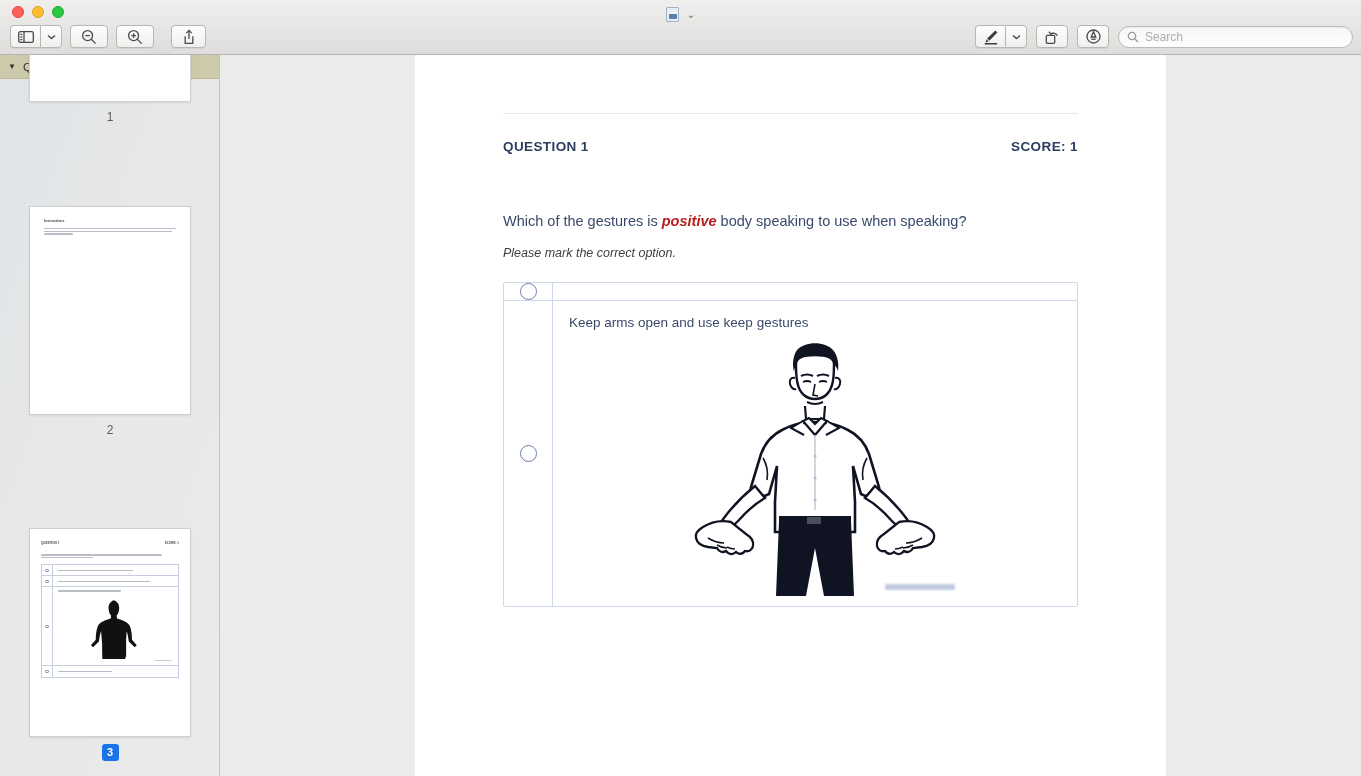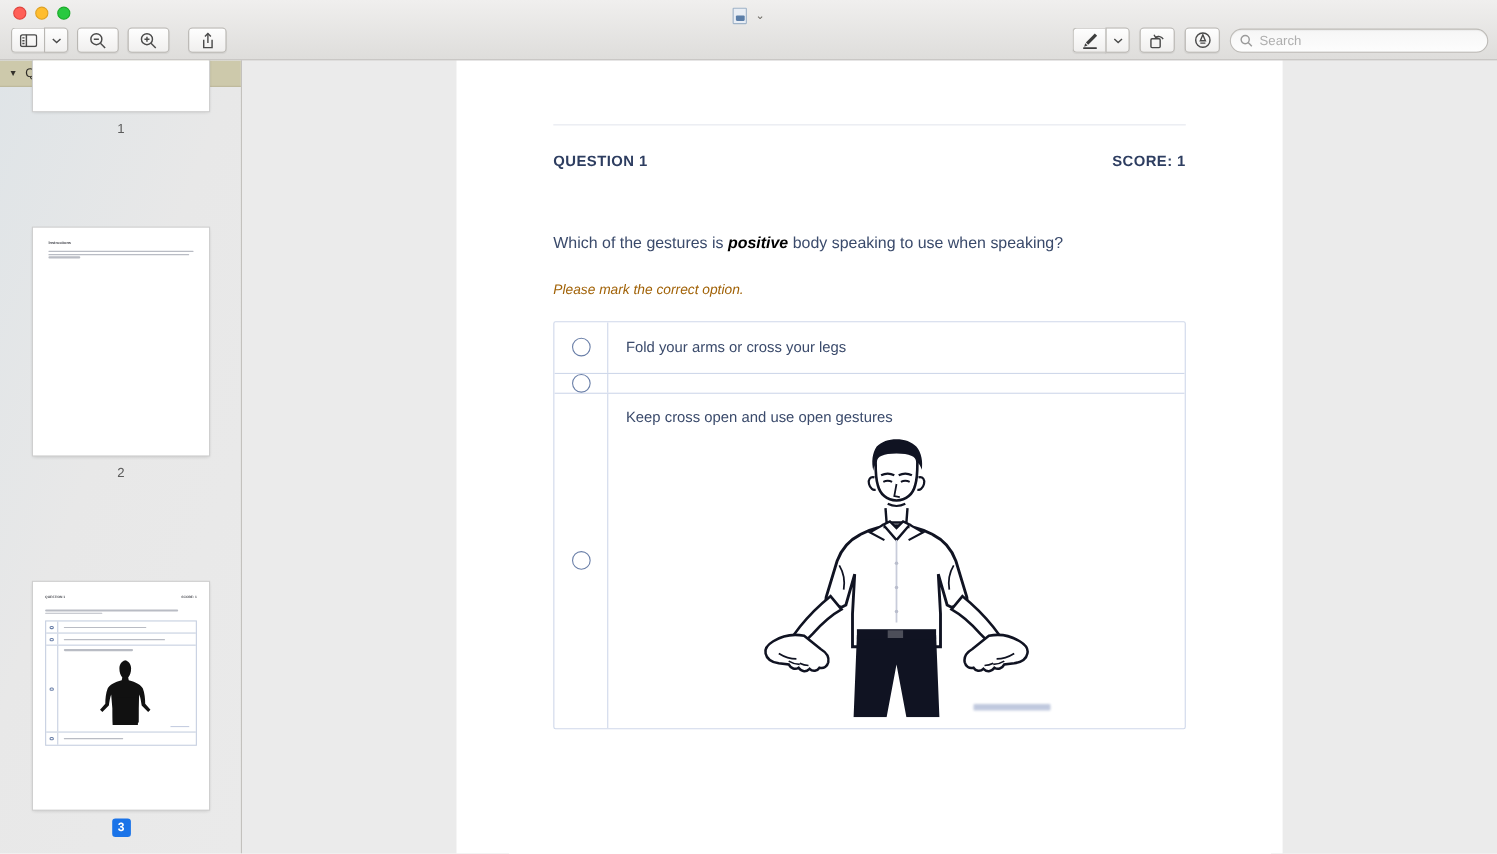--- a/index.html
+++ b/index.html
@@ -117,23 +117,23 @@
 
   .qhead {
     display:flex; justify-content:space-between; align-items:baseline;
     margin-top:25px;
     font-size:13.5px; font-weight:700; letter-spacing:.4px; color:#2d3d60;
   }
 
   .qtext {
     margin-top:57px; font-size:14.5px; color:#3a4a6b; line-height:1.45;
   }
-  .qtext b { font-weight:700; font-style:italic; color:#000000; }
+  .qtext b { font-weight:700; font-style:italic; color:#b91c1c; }
   .qsub {
-    margin-top:24px; font-size:12.5px; font-style:italic; color:#a16207;
+    margin-top:14px; font-size:12.5px; font-style:italic; color:#404040;
   }
 
   .opts {
     margin-top:22px; border:1px solid #cfd8ea; border-radius:2px; overflow:hidden;
   }
   .opt { display:flex; border-bottom:1px solid #cfd8ea; }
   .opt:last-child { border-bottom:none; }
   .opt-radio {
     width:49px; flex:0 0 49px; border-right:1px solid #cfd8ea;
     display:flex; align-items:center; justify-content:center;
@@ -373,41 +373,33 @@
           </div>
 
           <div class="qtext">
             <span>Which of the gestures is </span><b>positive</b><span> body speaking to use when speaking?</span>
           </div>
 
           <div class="qsub">Please mark the correct option.</div>
 
           <div class="opts">
 
+
             <div class="opt">
               <div class="opt-radio">
                 <span class="radio"></span>
               </div>
-              <div class="opt-body">
-                <div class="opt-label">Fold your arms or cross your legs</div>
-              </div>
-            </div>
-
-            <div class="opt">
-              <div class="opt-radio">
-                <span class="radio"></span>
-              </div>
             </div>
 
             <div class="opt tall">
               <div class="opt-radio">
                 <span class="radio"></span>
               </div>
               <div class="opt-body">
-                <div class="opt-label">Keep cross open and use open gestures</div>
+                <div class="opt-label">Keep arms open and use keep gestures</div>
 
                 <div class="illus">
                   <svg viewBox="0 0 272 258" width="272" height="258">
 
                     <path d="M118 12 c8-9 28-9 36 0 5 6 6 14 5 21 -2-6-6-10-11-11 -9-2-20-1-27 3 -4 2-6 5-6 9 -2-8 -1-16 3-22z" fill="#101322"></path>
 
                     <path d="M117 26 c0-5 5-9 19-9 14 0 19 4 19 9 0 7 0 15-2 21 -2 8-8 14-17 14 -9 0-15-6-17-14 -2-6-2-14-2-21z" fill="#fff" stroke="#101322" stroke-width="2.4"></path>
 
                     <path d="M116 40 c-4-1-6 2-5 6 1 4 4 6 6 5" fill="#fff" stroke="#101322" stroke-width="2"></path>
                     <path d="M156 40 c4-1 6 2 5 6 -1 4-4 6-6 5" fill="#fff" stroke="#101322" stroke-width="2"></path>

